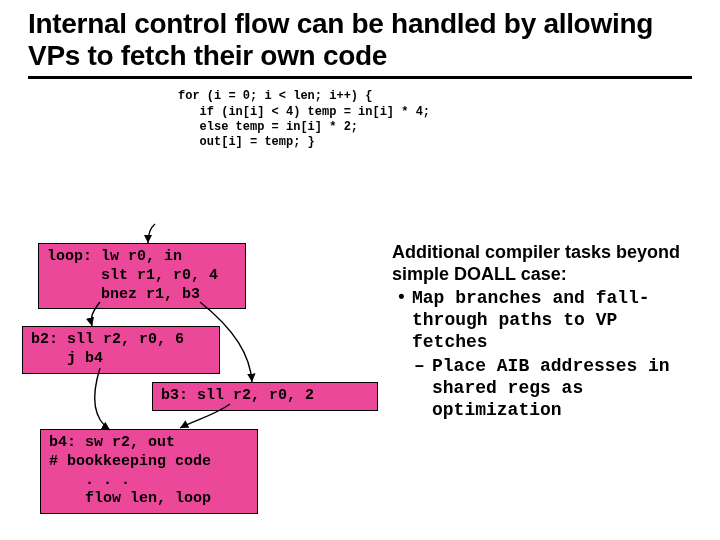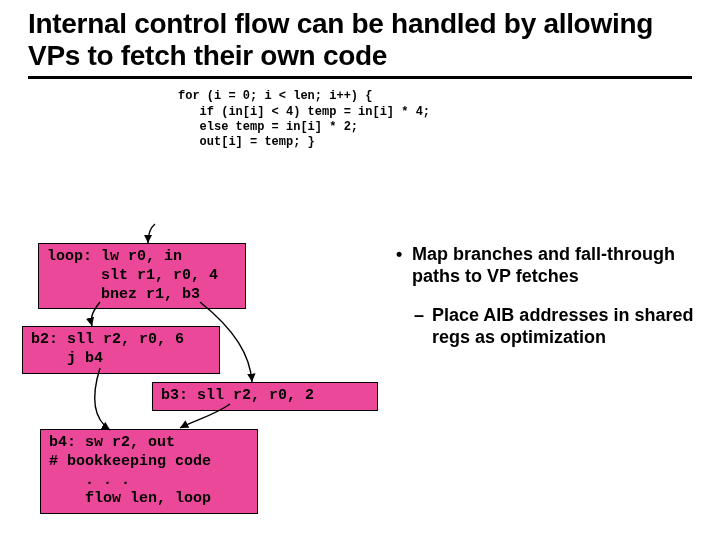--- a/index.html
+++ b/index.html
@@ -70,37 +70,38 @@
     top: 242px;
     width: 310px;
     font-size: 18px;
     font-weight: bold;
     line-height: 1.22;
   }
   .bullet-list {
     list-style: none;
     margin: 0;
     padding: 0;
+    font-family: Liberation Mono, monospace;
   }
   .bullet-list > li.bullet {
     position: relative;
     padding-left: 20px;
     margin-top: 2px;
   }
   .bullet-list > li.bullet::before {
     content: "•";
     position: absolute;
     left: 4px;
     top: 0;
     font-size: 18px;
   }
   .bullet-list > li.dash {
     position: relative;
     padding-left: 40px;
-    margin-top: 17px;
+    margin-top: 2px;
   }
   .bullet-list > li.dash::before {
     content: "–";
     position: absolute;
     left: 22px;
     top: 0;
   }
 </style>
 </head>
 <body>
@@ -138,19 +139,20 @@
     <path d="M230,404 C 215,415 195,420 180,428" stroke="#000" stroke-width="1.4" fill="none" marker-end="url(#ah)"></path>
 
     <path d="M100,302 C 92,312 90,318 92,326" stroke="#000" stroke-width="1.4" fill="none" marker-end="url(#ah)"></path>
 
     <path d="M200,302 C 235,330 250,355 252,382" stroke="#000" stroke-width="1.4" fill="none" marker-end="url(#ah)"></path>
 
     <path d="M155,224 C 150,228 148,234 148,243" stroke="#000" stroke-width="1.4" fill="none" marker-end="url(#ah)"></path>
   </svg>
 
   <div class="right-col">
+    <div>Additional compiler tasks beyond simple DOALL case:</div>
     <ul class="bullet-list">
       <li class="bullet">Map branches and fall-through paths to VP fetches</li>
       <li class="dash">Place AIB addresses in shared regs as optimization</li>
     </ul>
   </div>
 
 </div>
 
 </body></html>

